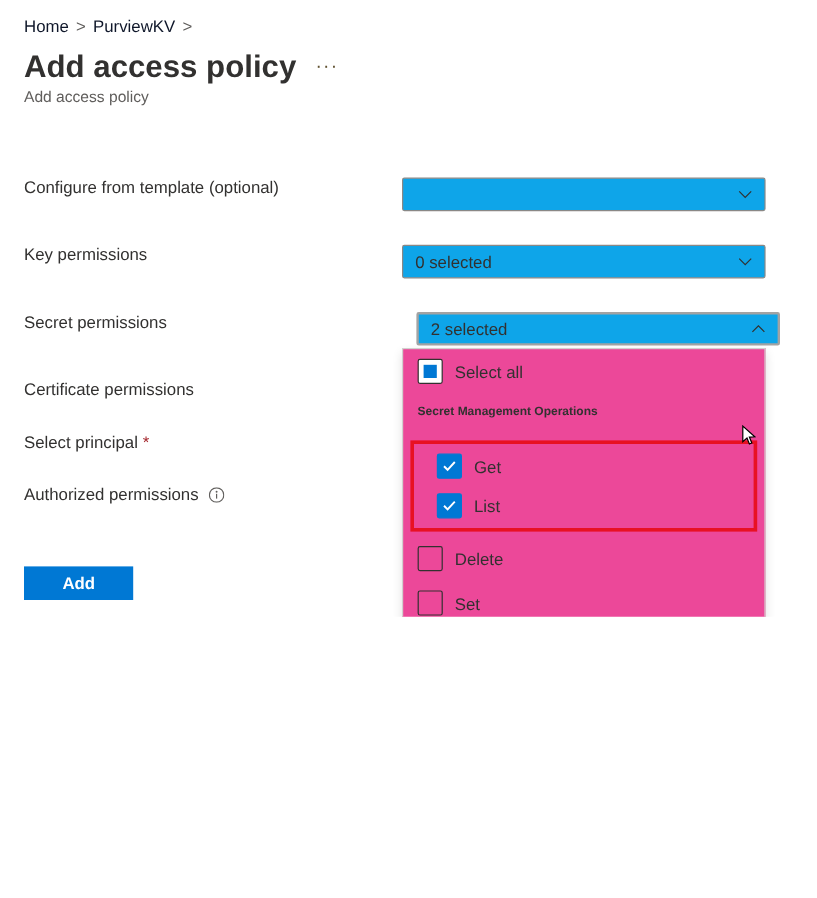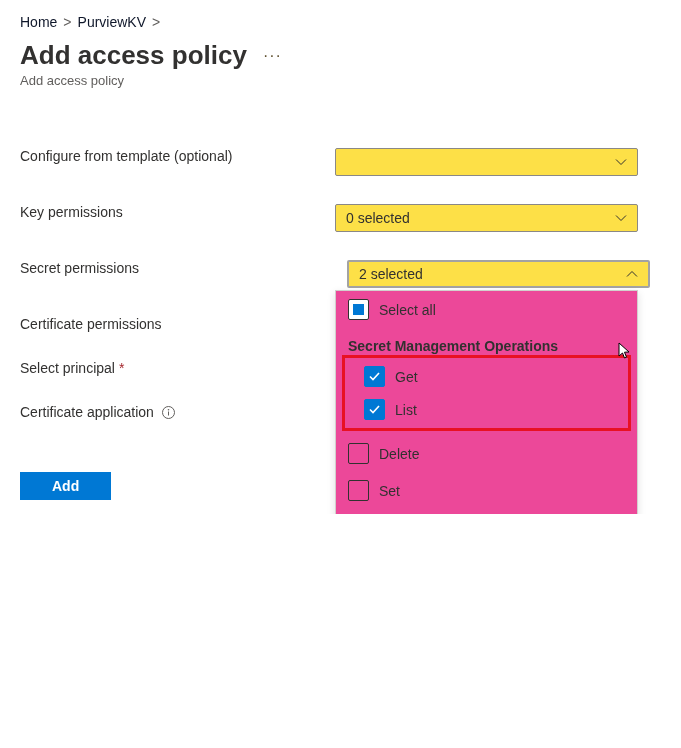--- a/index.html
+++ b/index.html
@@ -78,21 +78,21 @@
     }
     .select-box {
       width: 303px;
       height: 28px;
       border: 1px solid #8a8886;
       border-radius: 2px;
       display: flex;
       align-items: center;
       justify-content: space-between;
       padding: 0 10px;
-      background: #fde047;
+      background: #0ea5e9;
       cursor: pointer;
       font-size: 14px;
       gap: 30px;
     }
     .select-box.active {
       border: 2px solid #a3a3a3;
       margin-left: 12px;
     }
     .chevron {
       display: flex;
@@ -111,23 +111,23 @@
     }
     .dropdown-item {
       display: flex;
       align-items: center;
       padding: 8px 12px;
       gap: 10px;
       cursor: pointer;
       font-size: 14px;
     }
     .dropdown-header {
-      padding: 10px 12px 1px 12px;
+      padding: 10px 12px 18px 12px;
       font-weight: 600;
-      font-size: 14px;
+      font-size: 10px;
     }
     .highlight-box {
       border: 3px solid #e81123;
       margin: 0 6px 4px 6px;
       padding: 2px 13px;
       position: relative;
     }
     .highlight-box .dropdown-item {
       padding: 6px 6px;
     }
@@ -289,21 +289,21 @@
 
 <div class="form-row">
   <div class="form-label">
     <span>Select principal</span>
     <span class="required-star">*</span>
   </div>
 </div>
 
 <div class="form-row">
   <div class="form-label">
-    <span>Certificate application</span>
+    <span>Authorized permissions</span>
     <span class="info-icon">
       <svg width="13" height="13" viewBox="0 0 13 13">
           <circle cx="6.5" cy="6.5" r="6" fill="none" stroke="#605e5c" stroke-width="1"></circle>
           <circle cx="6.5" cy="3.8" r="0.8" fill="#605e5c"></circle>
           <rect x="6" y="5.5" width="1" height="4" fill="#605e5c"></rect>
         </svg>
     </span>
   </div>
 </div>
 

